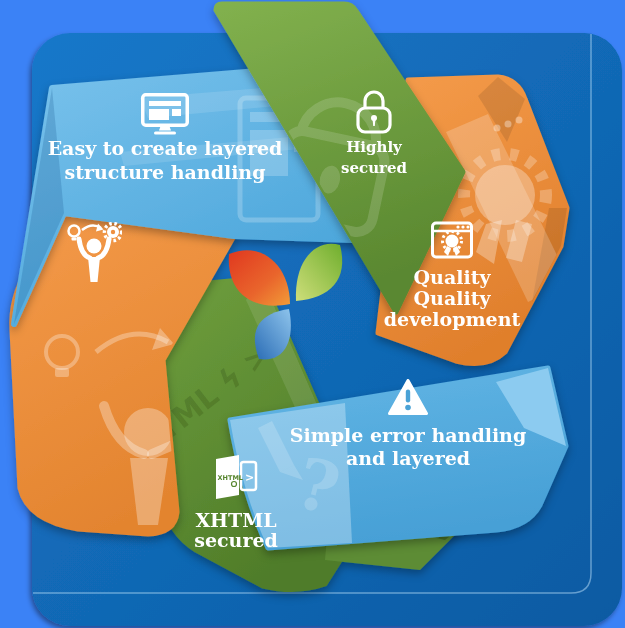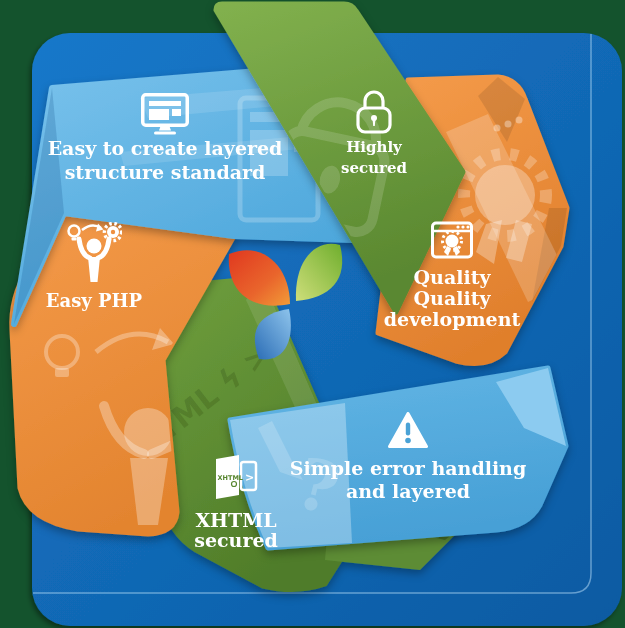--- a/index.html
+++ b/index.html
@@ -1,28 +1,28 @@
 <!DOCTYPE html>
 <html><head>
 <meta charset="utf-8">
 <style>
   html,body{margin:0;padding:0;background:#fff;}
-  .stage{position:relative;width:625px;height:628px;overflow:hidden;background:#14532d;
+  .stage{position:relative;width:625px;height:628px;overflow:hidden;background:#3b82f6;
          font-family:"DejaVu Serif","Liberation Serif",serif;}
   .stage svg.knot{position:absolute;left:0;top:0;}
   .feature{position:absolute;text-align:center;color:#fff;}
   .feature .icon{display:block;margin:0 auto;}
   .feature .label{font-weight:600;color:#fff;}
   .f1{left:25px;top:93px;width:280px;}
   .f1 .label{font-size:19px;line-height:24px;margin-top:1px;}
   .f2{left:304px;top:88px;width:140px;}
   .f2 .label{font-size:15px;line-height:21px;margin-top:3px;}
   .f3{left:372px;top:219px;width:160px;}
   .f3 .label{font-size:19px;line-height:21px;margin-top:8px;}
-  .f4{left:278px;top:412px;width:260px;}
+  .f4{left:278px;top:379px;width:260px;}
   .f4 .label{font-size:19px;line-height:23px;margin-top:8px;}
   .f5{left:166px;top:454px;width:140px;}
   .f5 .label{font-size:19px;line-height:20px;margin-top:10px;}
   .f6{left:14px;top:222px;width:160px;}
   .f6 .label{font-size:18px;line-height:25px;margin-top:2px;}
 </style>
 </head>
 <body>
 
 <div class="stage">
@@ -188,21 +188,21 @@
     <svg class="icon" width="48" height="42" viewBox="0 0 48 42">
       <rect x="1.75" y="1.75" width="44.5" height="30.5" rx="3" fill="none" stroke="#ffffff" stroke-width="3.5"></rect>
       <rect x="8" y="8" width="32" height="5" fill="#ffffff"></rect>
       <rect x="8" y="16" width="20" height="11" fill="#ffffff"></rect>
       <rect x="31" y="16" width="9" height="7" fill="#ffffff"></rect>
       <path d="M20,32 L28,32 L30,37.5 L18,37.5 Z" fill="#ffffff"></path>
       <rect x="13" y="38.5" width="22" height="3" rx="1.5" fill="#ffffff"></rect>
     </svg>
     <div class="label">
       <div>Easy to create layered</div>
-      <div>structure standard</div>
+      <div>structure handling</div>
     </div>
   </div>
 
   <div class="feature f2">
     <svg class="icon" width="40" height="46" viewBox="0 0 40 46">
       <path d="M11,20 L11,13 A9,9 0 0 1 29,13 L29,20" fill="none" stroke="#ffffff" stroke-width="3.2"></path>
       <rect x="4" y="20" width="32" height="24" rx="7" fill="none" stroke="#ffffff" stroke-width="3.2"></rect>
       <circle cx="20" cy="30" r="3" fill="#ffffff"></circle>
       <path d="M18.6,31.5 L21.4,31.5 L20.8,38 L19.2,38 Z" fill="#ffffff"></path>
     </svg>
@@ -265,17 +265,16 @@
       <path d="M32,1.5 L37.5,7.5 L30,9.5 Z" fill="#ffffff"></path>
       <circle cx="47" cy="10" r="6" fill="#ffffff"></circle>
       <circle cx="47" cy="10" r="8.6" fill="none" stroke="#ffffff" stroke-width="3.4" stroke-dasharray="2.6 2.6"></circle>
       <circle cx="47" cy="10" r="2.2" fill="#ef9040"></circle>
       <circle cx="28" cy="24" r="7.5" fill="#ffffff"></circle>
       <path d="M13,17 Q15,33 24,36" fill="none" stroke="#ffffff" stroke-width="5" stroke-linecap="round"></path>
       <path d="M43,17 Q41,33 32,36" fill="none" stroke="#ffffff" stroke-width="5" stroke-linecap="round"></path>
       <path d="M22,35 L34,35 L31.5,60 L24.5,60 Z" fill="#ffffff"></path>
     </svg>
     <div class="label">
-      <div>Easy PHP</div>
     </div>
   </div>
 
 </div>
 
 </body></html>

